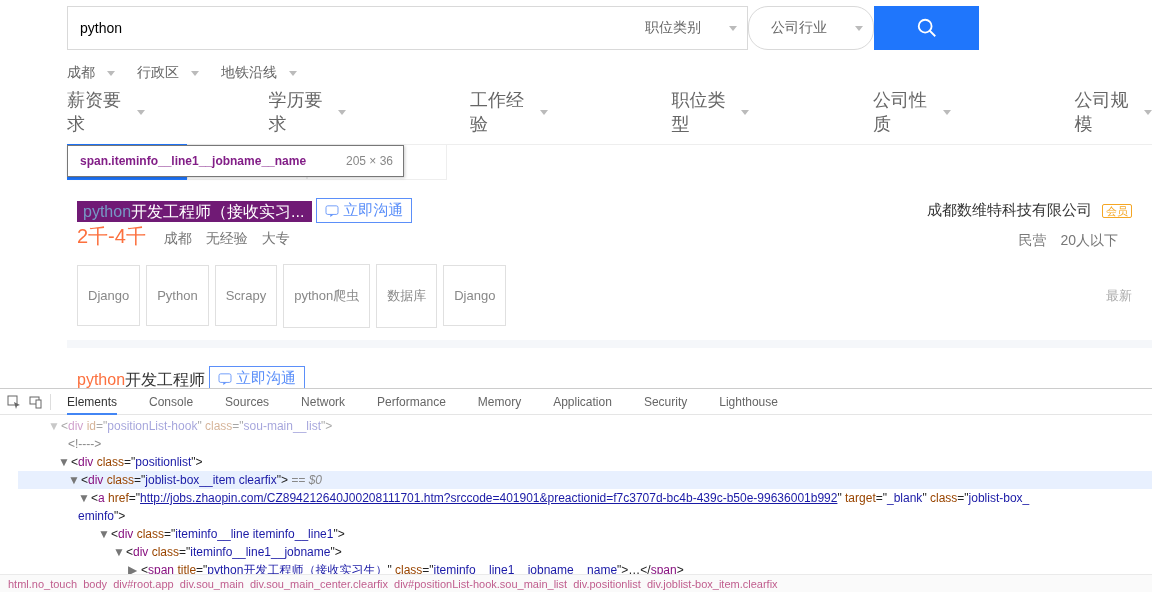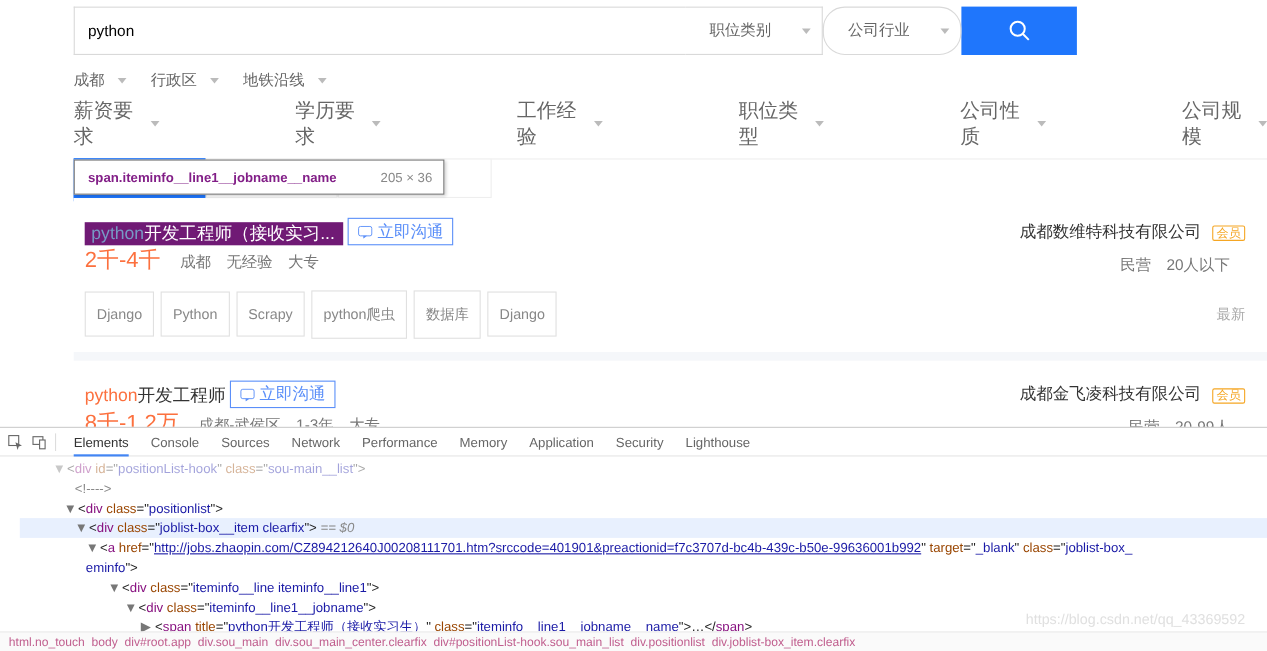--- a/index.html
+++ b/index.html
@@ -33,27 +33,27 @@
   .jobname.hl { background: #701a75; color: #fff; padding: 2px 8px 2px 6px; }
   .jobname.hl .kw { color: #7799C5; }
   .chat-btn { border: 1px solid #5B8FF9; color: #5B8FF9; font-size: 15px; padding: 2px 8px; display: inline-flex; align-items: center; gap: 4px; }
   .chat-btn svg { width: 14px; height: 12px; }
   .company { font-size: 15px; color: #333; }
   .member-badge { border: 1px solid #F5A623; color: #F5A623; font-size: 11px; padding: 0 3px; margin-left: 6px; border-radius: 2px; }
   .row2 { display: flex; justify-content: space-between; align-items: flex-end; }
   .salary { color: #FC703E; font-size: 20px; margin-right: 14px; }
   .meta span { color: #777; margin-right: 14px; font-size: 14px; }
   .row3 { display: flex; justify-content: space-between; align-items: center; margin-top: 14px; }
-  .tags span { display: inline-block; border: 1px solid #e0e0e0; color: #888; font-size: 13px; padding: 12px 10px; margin-right: 6px; }
+  .tags span { display: inline-block; border: 1px solid #e0e0e0; color: #888; font-size: 13px; padding: 22px 10px; margin-right: 6px; }
   .newest { color: #aaa; font-size: 13px; }
   
   .devtools { position: absolute; left: 0; right: 0; top: 388px; bottom: 0; border-top: 1px solid #ccc; background: #fff; font-size: 12px; }
   .dt-toolbar { display: flex; align-items: center; height: 26px; padding: 0 6px; gap: 6px; border-bottom: 1px solid #e5e5e5; }
   .dt-icon { width: 16px; height: 16px; display: flex; align-items: center; justify-content: center; color: #5a5a5a; }
-  .dt-tabs { display: flex; gap: 20px; margin-left: 10px; color: #666; }
+  .dt-tabs { display: flex; gap: 32px; margin-left: 10px; color: #666; }
   .dt-tab.active { color: #333; position: relative; }
   .dt-tab.active::after { content: ''; position: absolute; left: 0; right: 0; bottom: -6px; height: 2px; background: #4285f4; }
   .dt-body { padding: 2px 0 0 18px; font-family: Menlo, Consolas, monospace; font-size: 12px; line-height: 18px; color: #222; overflow: hidden; }
   .tri { color: #777; margin-right: 3px; display: inline-block; width: 10px; }
   .dim { opacity: 0.4; }
   .tag-b { color: #881280; }
   .attr-n { color: #994500; }
   .attr-v { color: #1A1AA6; }
   .attr-link { color: #1A1AA6; text-decoration: underline; }
   .sel-row { background: #E8F0FE; }
@@ -179,24 +179,20 @@
         <div>
           <span class="jobname"><span class="kw">python</span><span>开发工程师</span></span>
           <span class="chat-btn">
               <svg viewBox="0 0 16 14">
                 <rect x="1" y="1" width="14" height="10" rx="2" stroke="#5B8FF9" fill="none"></rect>
                 <path d="M6 11 L6 14 L10 11" fill="#5B8FF9"></path>
               </svg>
               <span>立即沟通</span>
             </span>
         </div>
-        <div>
-          <span class="company">成都金飞凌科技有限公司</span>
-          <span class="member-badge">会员</span>
-        </div>
       </div>
       <div class="row2">
         <div>
           <span class="salary">8千-1.2万</span>
           <span class="meta"><span>成都-武侯区</span><span>1-3年</span><span>大专</span></span>
         </div>
         <div class="meta"><span>民营</span><span>20-99人</span></div>
       </div>
     </div>
   </div>
@@ -237,14 +233,13 @@
     <div style="padding-left:60px"><span class="tri">▼</span>&lt;<span class="tag-b">a</span> <span class="attr-n">href</span>="<span class="attr-link">http://jobs.zhaopin.com/CZ894212640J00208111701.htm?srccode=401901&amp;preactionid=f7c3707d-bc4b-439c-b50e-99636001b992</span>" <span class="attr-n">target</span>="<span class="attr-v">_blank</span>" <span class="attr-n">class</span>="<span class="attr-v">joblist-box_</span></div>
     <div style="padding-left:60px"><span class="attr-v">eminfo</span>"&gt;</div>
     <div style="padding-left:80px"><span class="tri">▼</span>&lt;<span class="tag-b">div</span> <span class="attr-n">class</span>="<span class="attr-v">iteminfo__line iteminfo__line1</span>"&gt;</div>
     <div style="padding-left:95px"><span class="tri">▼</span>&lt;<span class="tag-b">div</span> <span class="attr-n">class</span>="<span class="attr-v">iteminfo__line1__jobname</span>"&gt;</div>
     <div style="padding-left:110px"><span class="tri">▶</span>&lt;<span class="tag-b">span</span> <span class="attr-n">title</span>="<span class="attr-v">python开发工程师（接收实习生）</span>" <span class="attr-n">class</span>="<span class="attr-v">iteminfo__line1__jobname__name</span>"&gt;…&lt;/<span class="tag-b">span</span>&gt;</div>
     <div style="padding-left:115px" class="comment">&lt;!----&gt;</div>
   </div>
   <div class="crumbs">
     <span style="white-space:pre">html.no_touch  body  div#root.app  div.sou_main  div.sou_main_center.clearfix  div#positionList-hook.sou_main_list  div.positionlist  div.joblist-box_item.clearfix</span>
   </div>
-  <div class="watermark">https://blog.csdn.net/qq_43369592</div>
 </div>
 
 </body></html>

